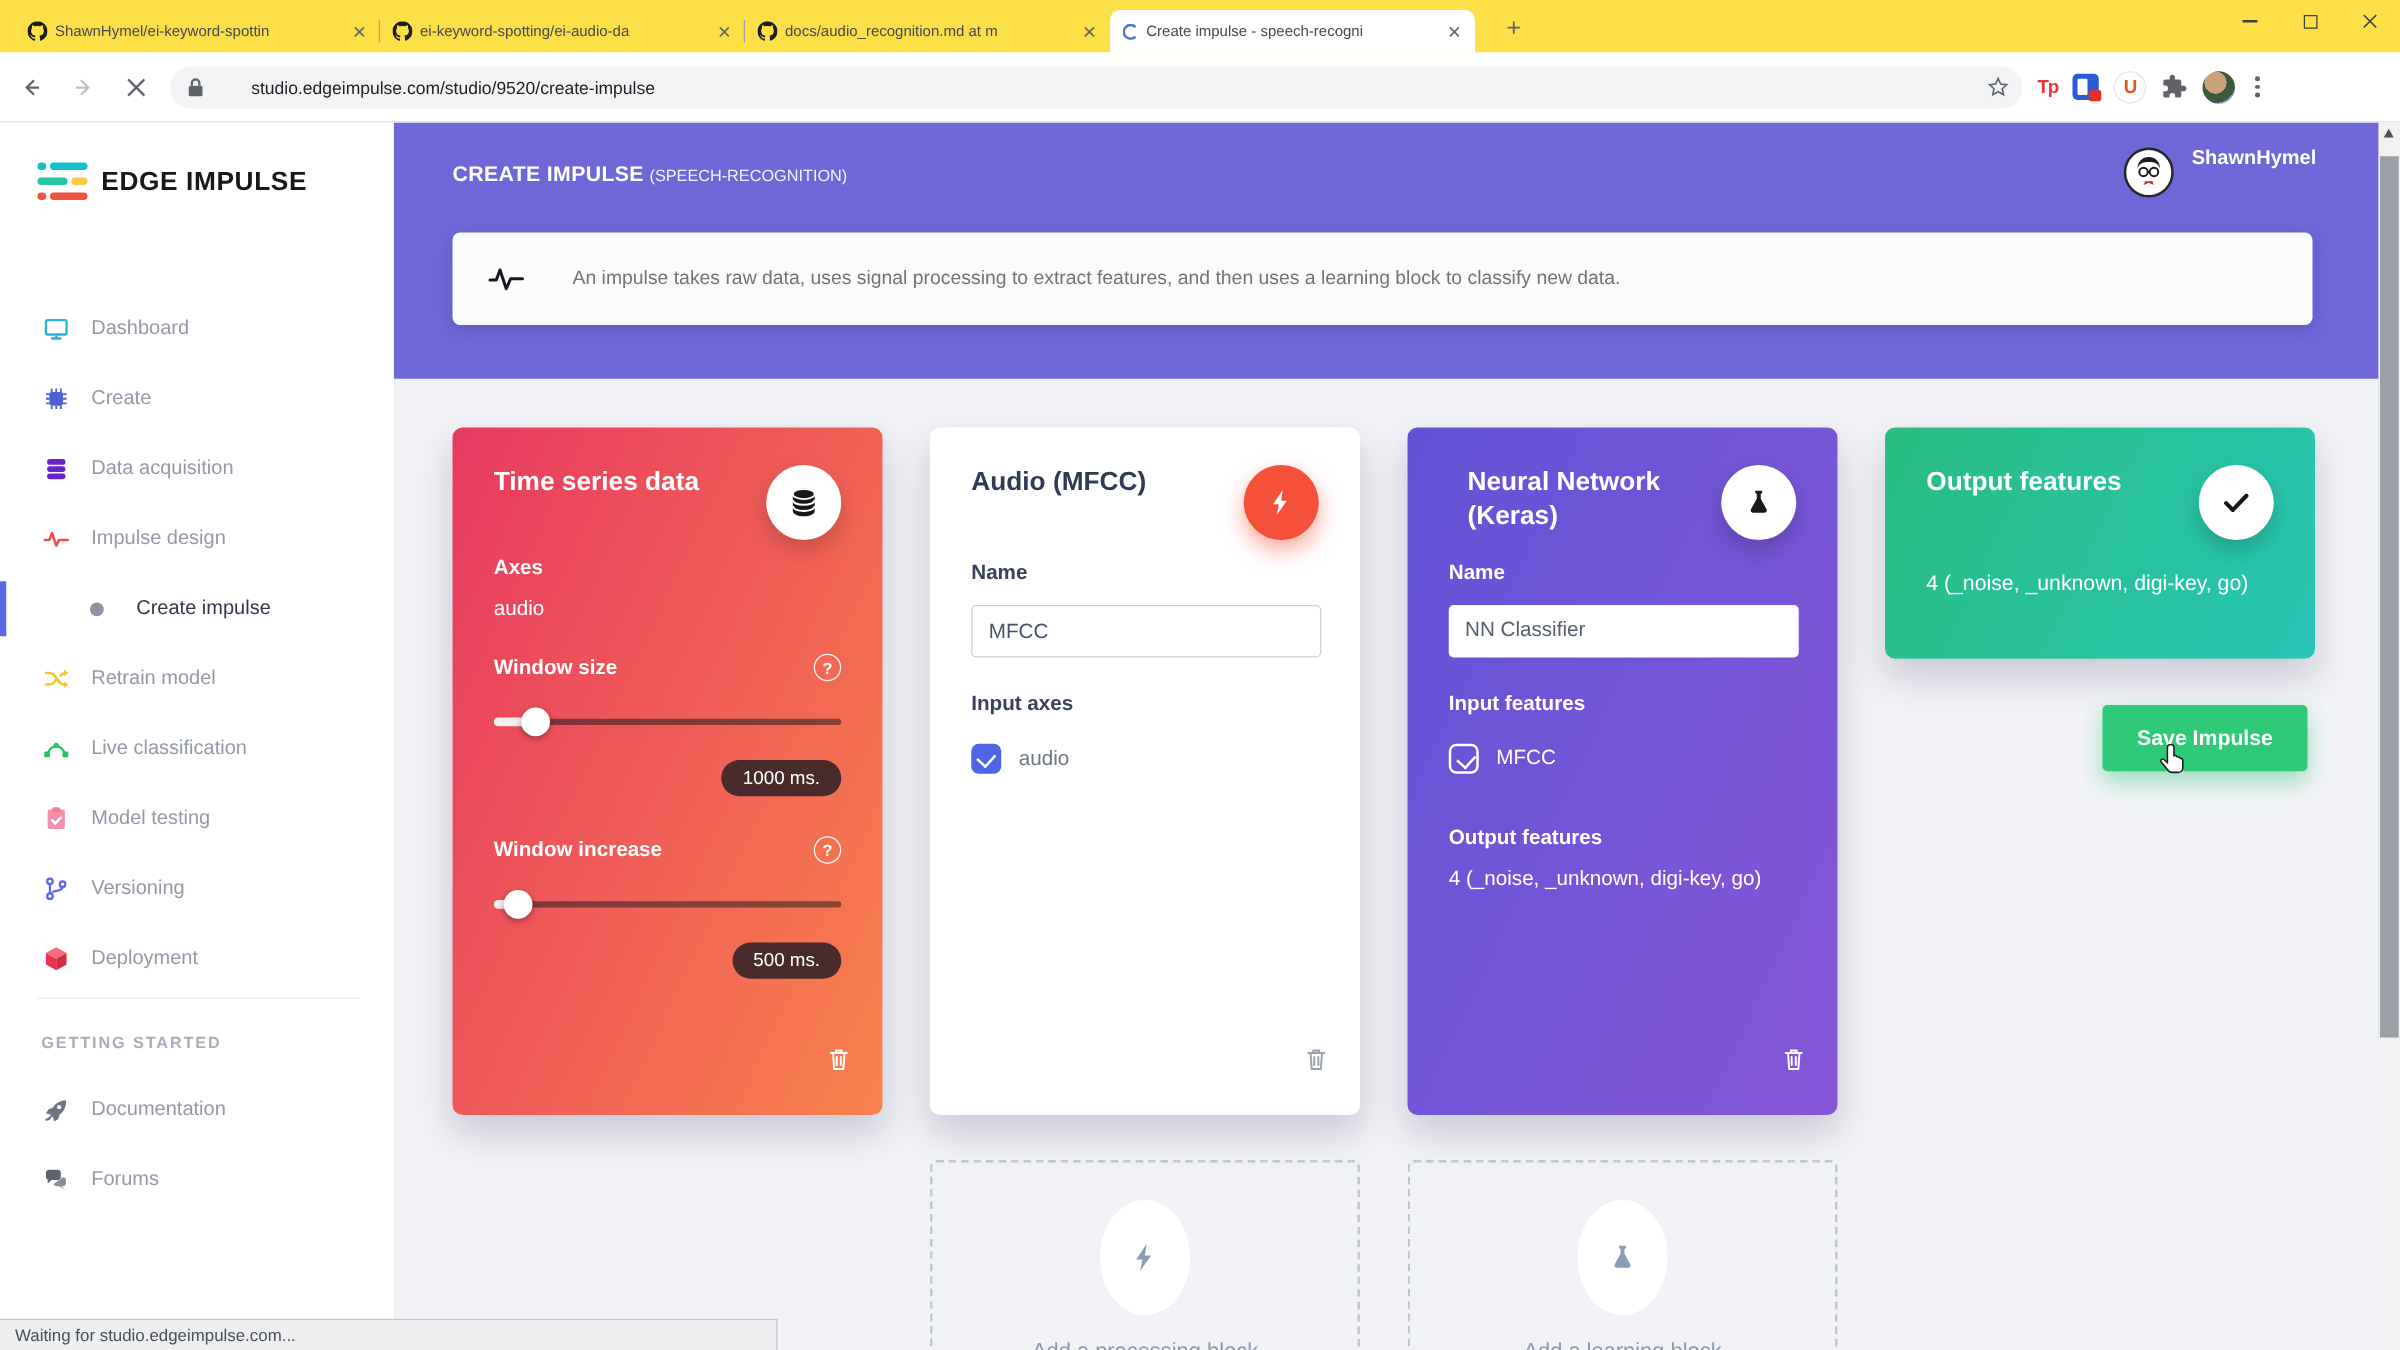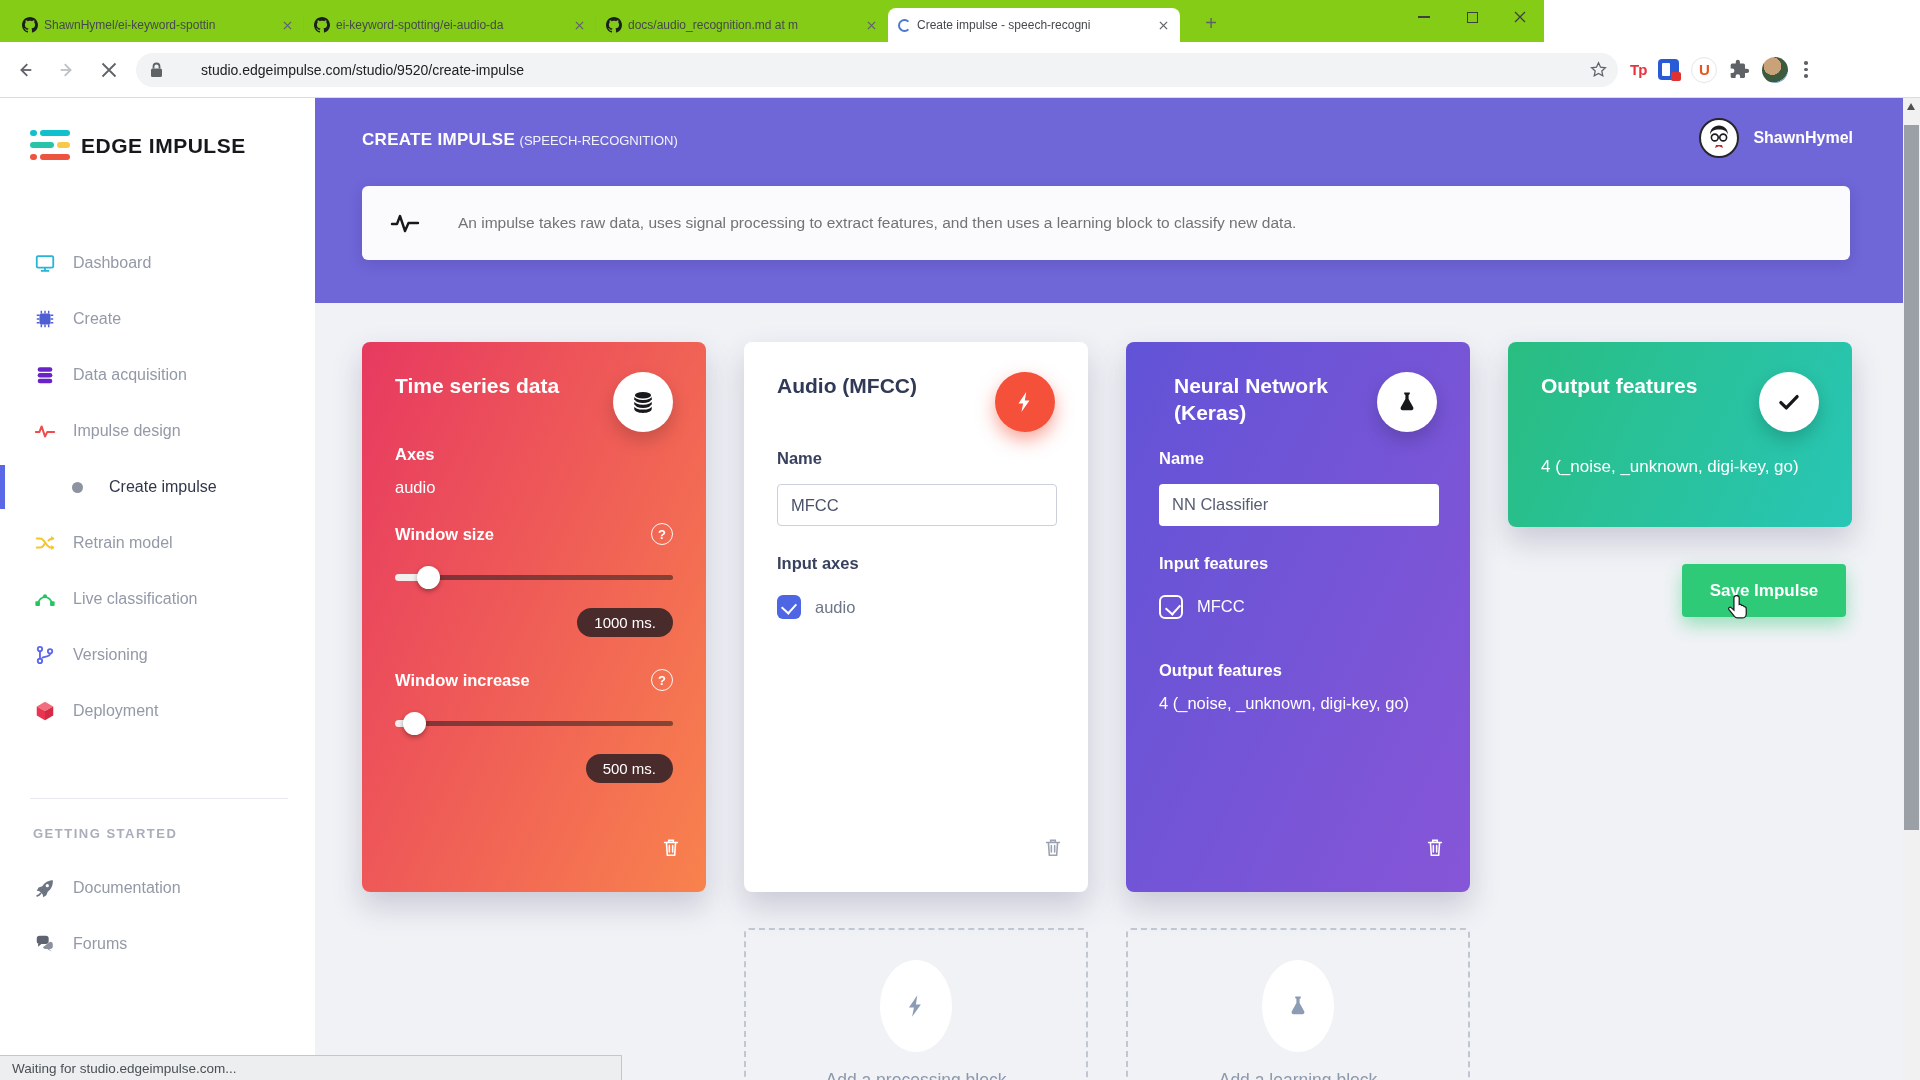--- a/index.html
+++ b/index.html
@@ -1,21 +1,21 @@
 <!DOCTYPE html>
 <html><head>
 <meta charset="utf-8">
 <style>
   * { margin:0; padding:0; box-sizing:border-box; }
   html,body { width:1920px; height:1080px; overflow:hidden; }
   body { font-family:"Liberation Sans", sans-serif; background:#f1f2f6; }
   .screen { position:relative; width:1920px; height:1080px; background:#fff; }
 
   
-  .tabstrip { position:absolute; top:0; left:0; width:1544px; height:42px; background:#84cc16; }
+  .tabstrip { position:absolute; top:0; left:0; width:1920px; height:42px; background:#fde047; }
   .tabs { position:absolute; left:12px; top:8px; height:34px; display:flex; align-items:stretch; }
   .tab { width:292px; display:flex; align-items:center; padding:0 8px 0 10px; position:relative;
          font-size:12px; color:#45494d; cursor:default; }
   .tab .title { flex:1; white-space:nowrap; overflow:hidden; margin:0 6px; 
                 -webkit-mask-image:linear-gradient(90deg,#000 85%,transparent); 
                 mask-image:linear-gradient(90deg,#000 85%,transparent);}
   .tab.inactive + .tab.inactive::before { content:""; position:absolute; left:-1px; top:8px; height:18px; width:1px; background:#9aa0a6; }
   .tab.active { background:#fff; border-radius:8px 8px 0 0; }
   .favicon { width:16px; height:16px; flex:0 0 16px; }
   .spinner { width:13px; height:13px; flex:0 0 13px; border-radius:50%; border:2px solid transparent;
@@ -67,21 +67,21 @@
   .sdivider { position:absolute; top:700px; left:30px; width:258px; height:1px; background:#e7e9ee; }
   .ssection { position:absolute; top:728px; left:33px; font-size:13px; font-weight:bold; letter-spacing:1.5px; color:#a9aeba; }
   .menu2 { position:absolute; top:762px; left:0; width:100%; }
 
   
   .main { position:absolute; left:315px; top:0; width:1588px; height:982px; overflow:hidden; }
   .pheader { position:absolute; top:0; left:0; width:100%; height:205px; background:#6f66d8; }
   .ptitle-row { position:absolute; left:47px; top:32px; color:#fff; }
   .ptitle { font-size:17px; font-weight:bold; letter-spacing:.3px; }
   .psub { font-size:13px; font-weight:normal; opacity:.92; }
-  .userchip { position:absolute; right:50px; top:20px; display:flex; align-items:center; gap:14px; }
+  .userchip { position:absolute; right:50px; top:20px; display:flex; align-items:flex-start; gap:14px; }
   .uavatar { width:40px; height:40px; background:#fff; border-radius:50%; border:2px solid #26262b;
              display:flex; align-items:center; justify-content:center; overflow:hidden;}
   .uname { color:#fff; font-size:16px; font-weight:bold; }
   .banner { position:absolute; left:47px; right:53px; top:88px; height:74px; background:#fbfbfd; border-radius:6px;
             box-shadow:0 4px 14px rgba(40,40,90,.18); display:flex; align-items:center; padding:0 28px; }
   .banner .btext { margin-left:38px; font-size:15.5px; color:#737373; }
 
   
   .card { position:absolute; top:244px; width:344px; height:550px; border-radius:8px; padding:30px 33px;
           box-shadow:0 14px 30px rgba(60,60,100,.22); color:#fff; }
@@ -333,20 +333,30 @@
                 <rect x="1.5" y="14.5" width="5" height="5" rx="1" fill="#25c462"></rect>
                 <rect x="17.5" y="14.5" width="5" height="5" rx="1" fill="#25c462"></rect>
                 <circle cx="12" cy="9" r="2.2" fill="#25c462"></circle>
               </svg>
             </span>
           <span class="mlabel">Live classification</span>
         </div>
         <div class="mitem">
           <span class="micon">
               <svg width="22" height="22" viewBox="0 0 24 24">
+                <rect x="4.5" y="4" width="15" height="17" rx="2" fill="#f391a9"></rect>
+                <rect x="8.5" y="2" width="7" height="4.5" rx="1.5" fill="#ef7d99"></rect>
+                <path d="M8.5 13.5l2.6 2.6 4.8-5" fill="none" stroke="#fff" stroke-width="2.2" stroke-linecap="round"></path>
+              </svg>
+            </span>
+          <span class="mlabel">Model testing</span>
+        </div>
+        <div class="mitem">
+          <span class="micon">
+              <svg width="22" height="22" viewBox="0 0 24 24">
                 <g stroke="#5b67ee" stroke-width="2" fill="none">
                   <circle cx="6.5" cy="5.5" r="2.4"></circle>
                   <circle cx="6.5" cy="18.5" r="2.4"></circle>
                   <circle cx="17.5" cy="8" r="2.4"></circle>
                   <path d="M6.5 8v8M17.5 10.5c0 3.5-6 3-9 4.5"></path>
                 </g>
               </svg>
             </span>
           <span class="mlabel">Versioning</span>
         </div>

